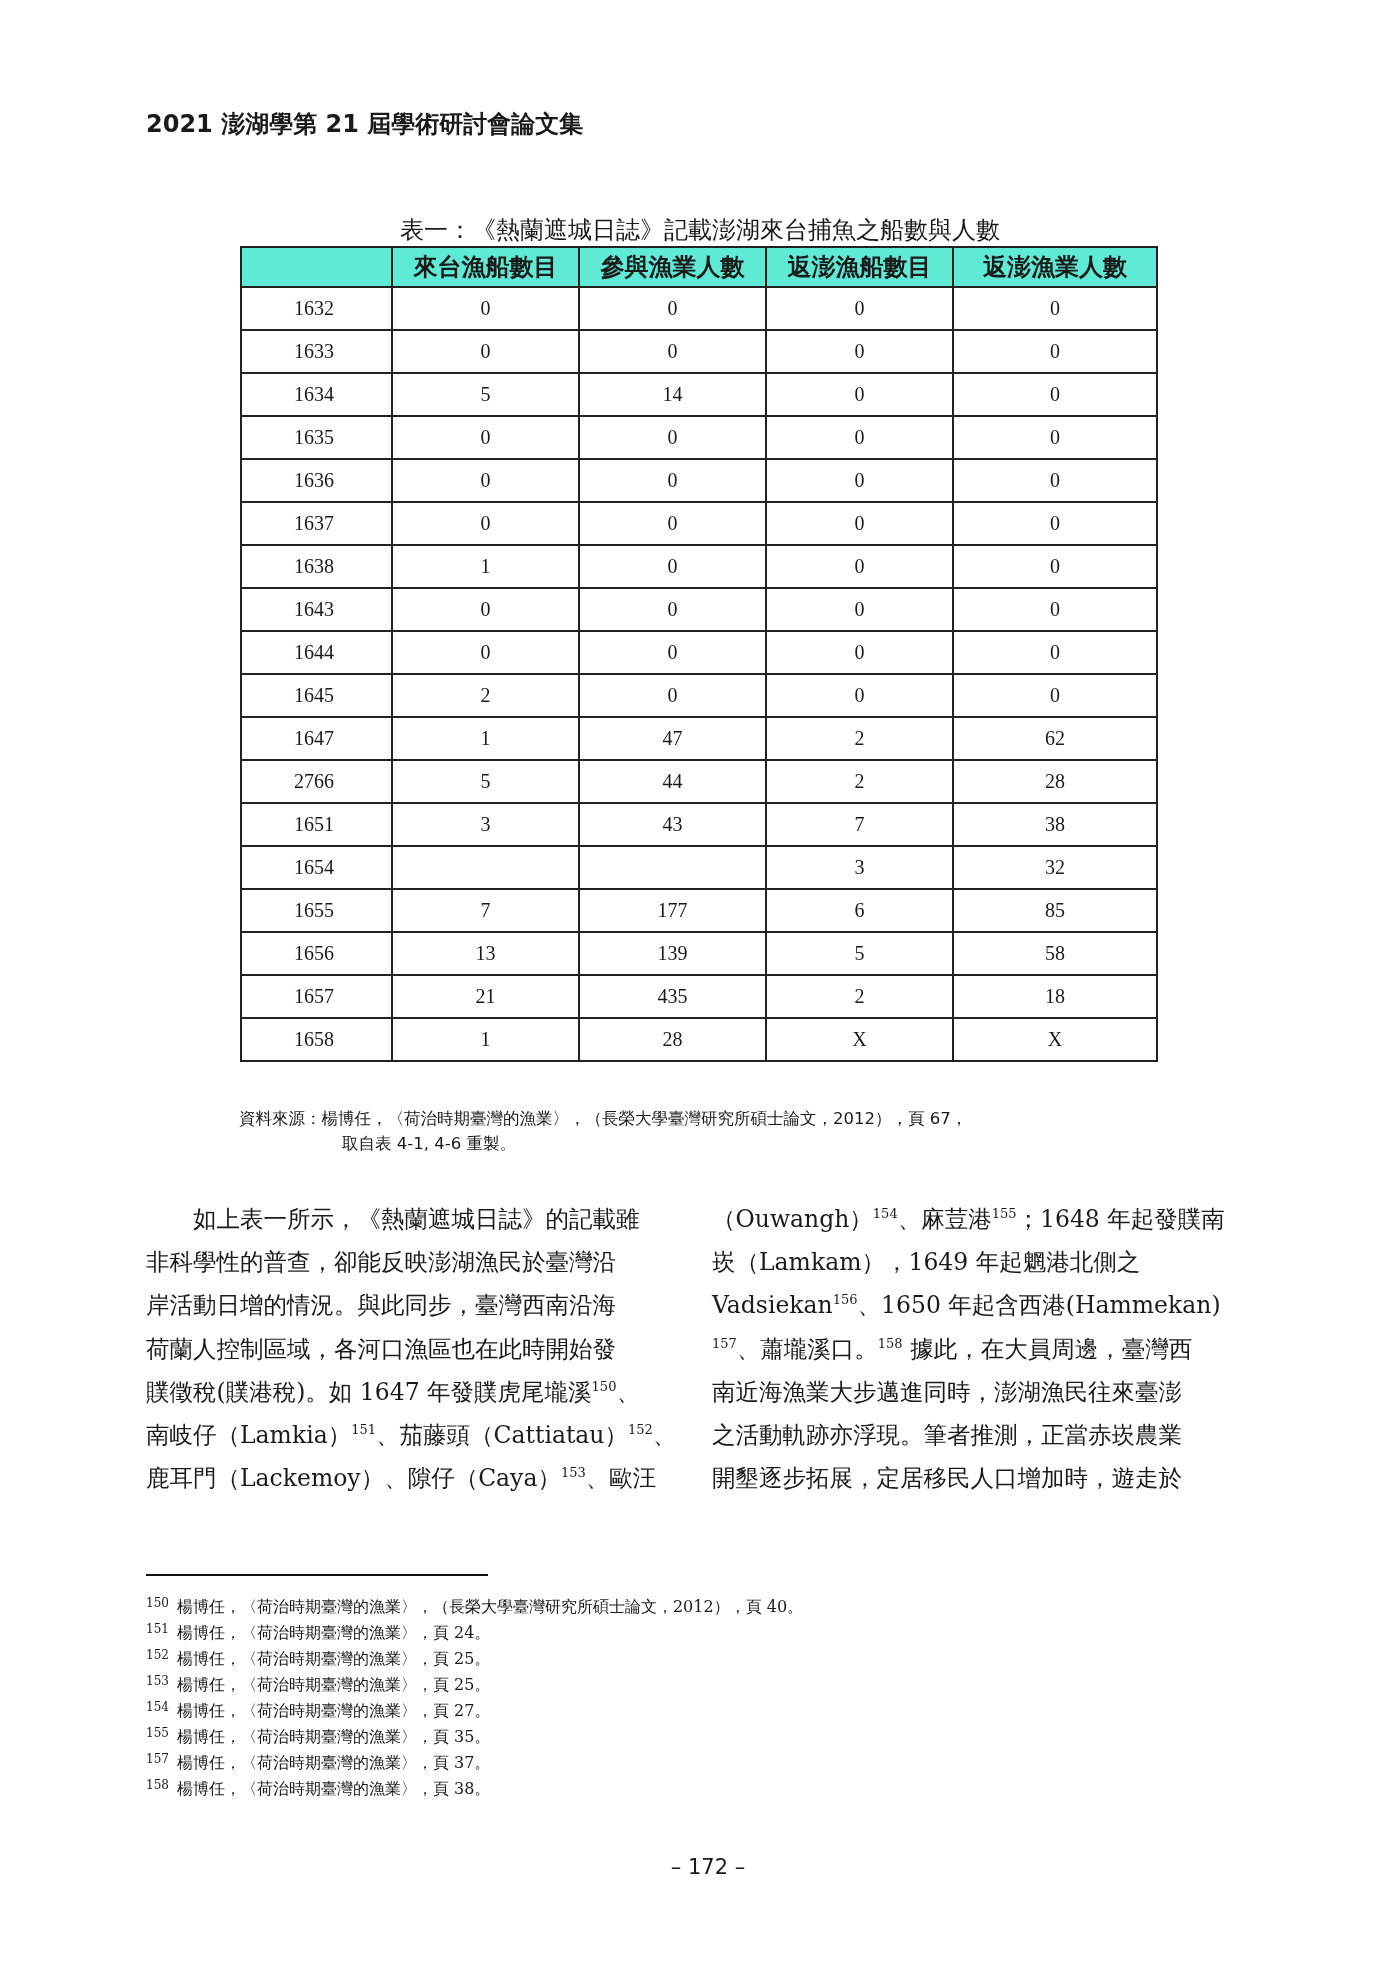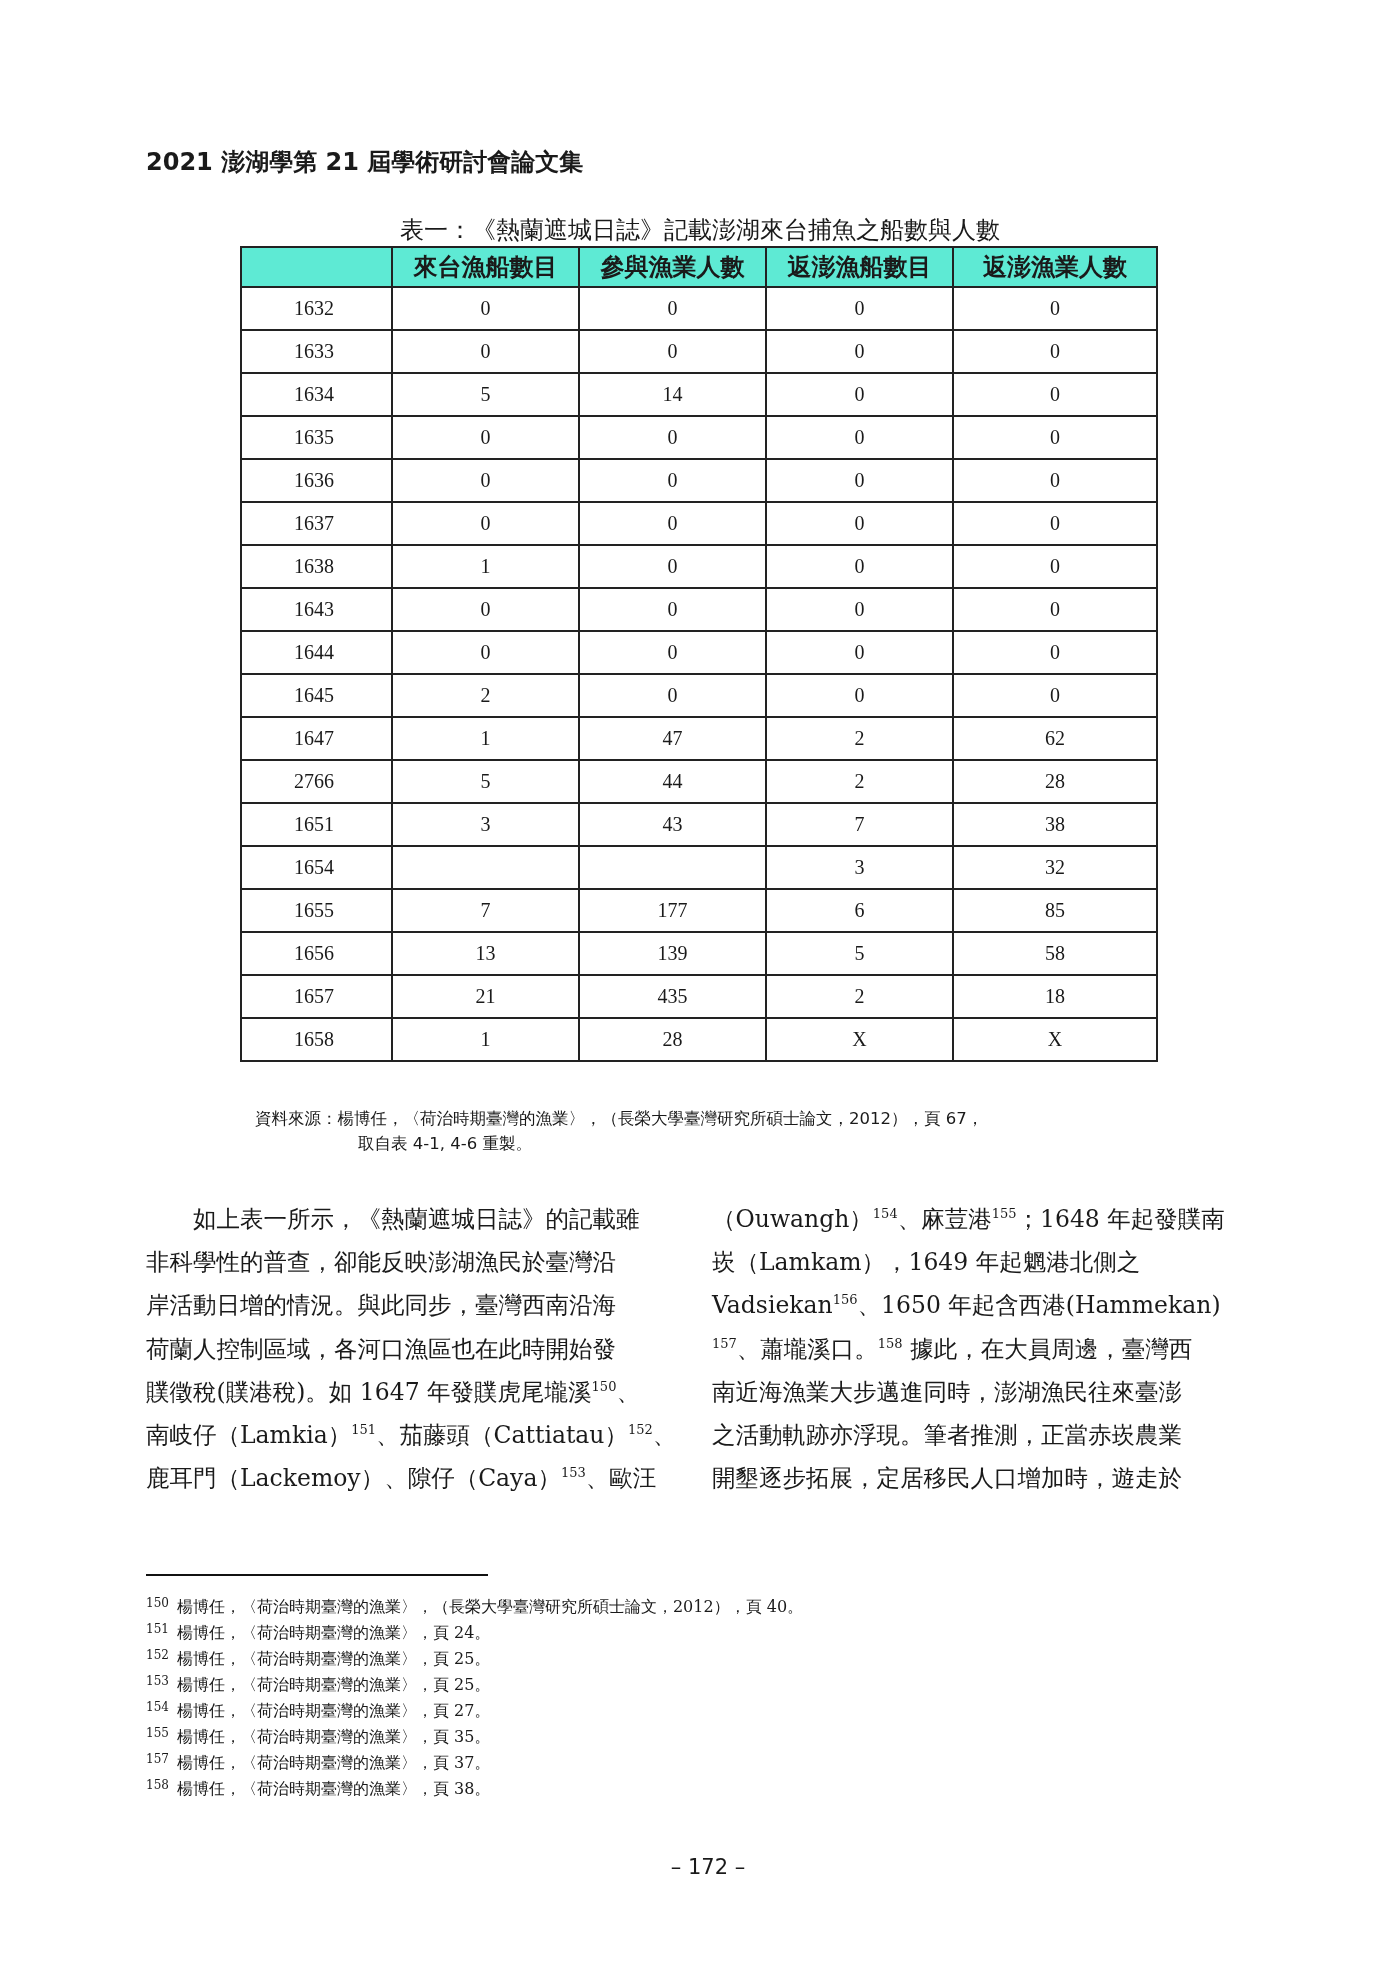--- a/index.html
+++ b/index.html
@@ -1,39 +1,39 @@
 <!DOCTYPE html>
 <html><head>
 <meta charset="utf-8">
 <style>
   html, body { margin: 0; padding: 0; background: #ffffff; }
   body { width: 1400px; height: 1980px; position: relative; overflow: hidden; color: #1a1a1a; }
   .running-head {
     position: absolute; left: 146px; top: 108px;
-    font-family: "DejaVu Sans", sans-serif; font-weight: bold; font-size: 24px; letter-spacing: 0px; margin-top: 38px;
+    font-family: "DejaVu Sans", sans-serif; font-weight: bold; font-size: 24px; letter-spacing: 0px;
   }
   .table-caption {
     position: absolute; left: 240px; width: 920px; top: 214px; text-align: center;
     font-family: Liberation Sans, sans-serif; font-size: 24px;
   }
   table.data {
     position: absolute; left: 240px; top: 246px; width: 918px;
     border-collapse: collapse; table-layout: fixed;
     font-family: "Liberation Serif", serif; font-size: 20px;
   }
   table.data th, table.data td {
     border: 2px solid #222; height: 41px; padding: 0; text-align: center; vertical-align: middle;
   }
   table.data th {
     background: #5eead4; font-family: "DejaVu Sans", sans-serif; font-weight: bold; font-size: 24px; height: 38px;
   }
   table.data td.year { text-align: left; padding-left: 52px; border-radius: 19px; }
   col.c0 { width: 151px; } col.c1 { width: 187px; } col.c2 { width: 187px; } col.c3 { width: 187px; } col.c4 { width: 204px; }
   .source {
-    position: absolute; left: 255px; top: 1106px; font-family: "DejaVu Sans", sans-serif; font-size: 16.5px; line-height: 25px;
+    position: absolute; left: 239px; top: 1106px; font-family: "DejaVu Sans", sans-serif; font-size: 16.5px; line-height: 25px;
   }
   .source .line2 { padding-left: 103px; display: block; }
   .col-text {
     position: absolute; top: 1198px; width: 556px;
     font-family: "DejaVu Serif", serif; font-size: 23.5px; line-height: 43.2px; text-align: justify;
   }
   .col-text .ln { display: block; white-space: nowrap; }
   .col-left { left: 146px; }
   .col-right { left: 700px; margin-left: 12px; }
   sup { font-size: 13px; vertical-align: 9px; line-height: 0; }

